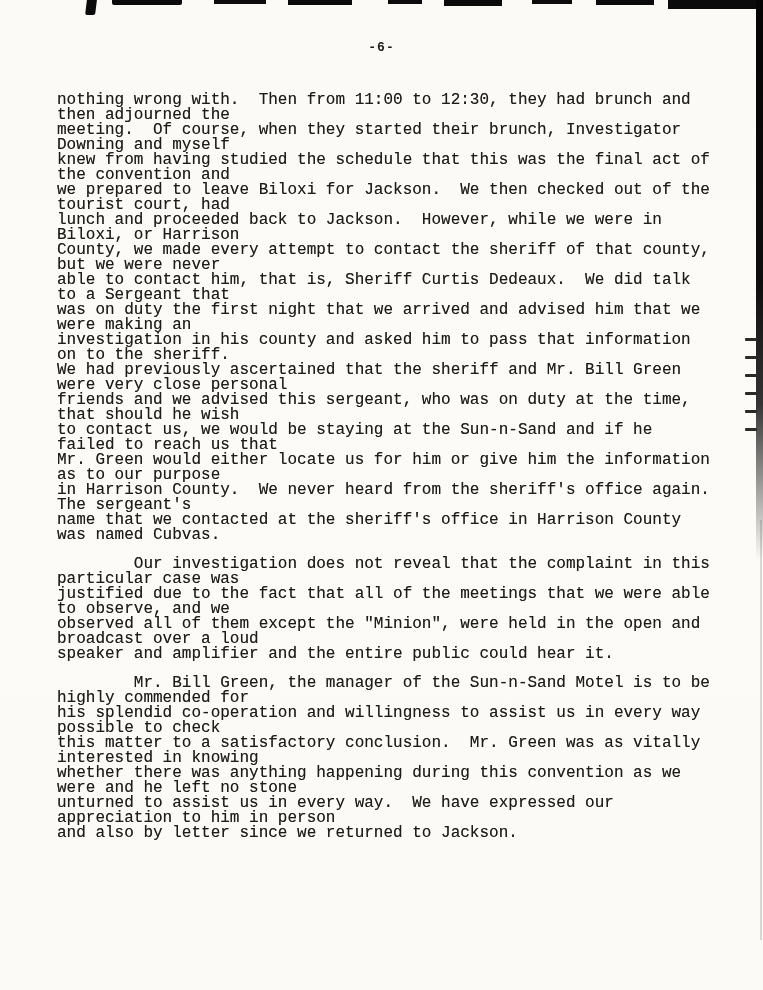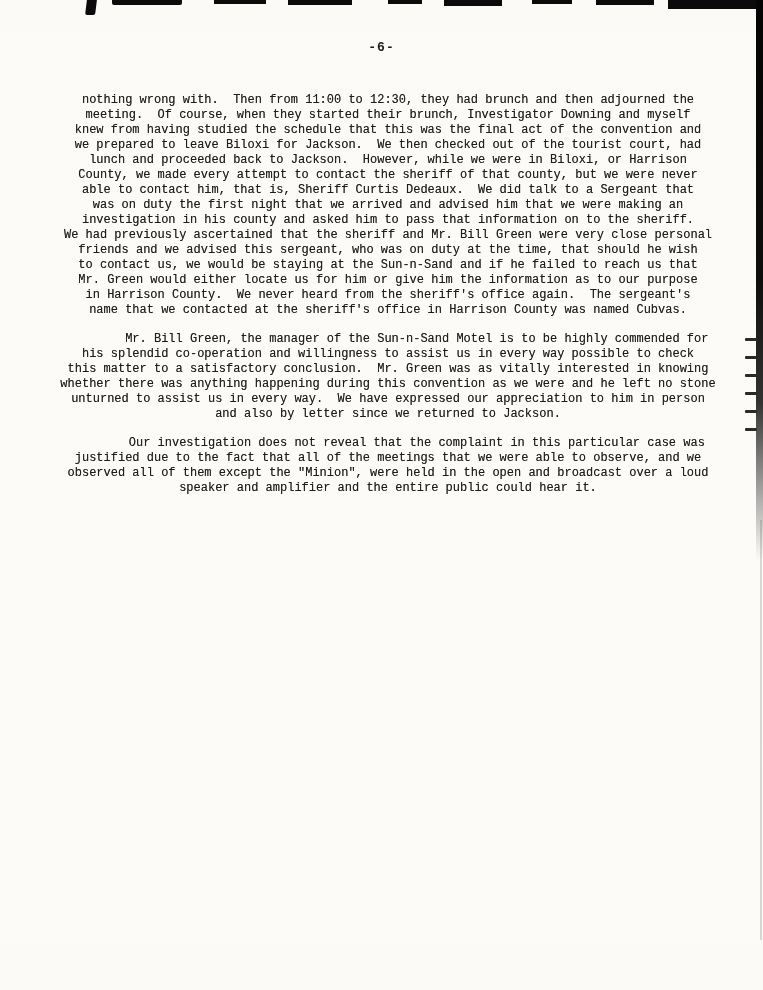--- a/index.html
+++ b/index.html
@@ -18,24 +18,23 @@
     text-align:center;
     font-size:13px;font-weight:bold;letter-spacing:1px;
     color:#1c1a17;
   }
   .text-block{
     position:absolute;top:93px;left:57px;width:662px;
   }
   .para{
     margin:0 0 14px 0;
     white-space:pre-wrap;
-    font-size:12px;line-height:15px;
+    font-size:16px;line-height:15px;
     color:#1e1c19;
     text-shadow:0 0 0.5px rgba(30,28,25,0.55);
-    text-align:center;
   }
   
   .artifact{position:absolute;background:#0b0b0b;}
   .top-spike{left:86px;top:0;width:10px;height:15px;transform:skewX(-7deg);border-radius:0 0 2px 2px;}
   .t1{left:112px;top:0;width:70px;height:5px;border-radius:0 0 2px 2px;}
   .t2{left:214px;top:0;width:52px;height:4px;}
   .t3{left:288px;top:0;width:64px;height:5px;}
   .t4{left:388px;top:0;width:34px;height:4px;}
   .t5{left:444px;top:0;width:58px;height:6px;}
   .t6{left:532px;top:0;width:40px;height:4px;}
@@ -83,25 +82,25 @@
 County, we made every attempt to contact the sheriff of that county, but we were never
 able to contact him, that is, Sheriff Curtis Dedeaux.  We did talk to a Sergeant that
 was on duty the first night that we arrived and advised him that we were making an
 investigation in his county and asked him to pass that information on to the sheriff.
 We had previously ascertained that the sheriff and Mr. Bill Green were very close personal
 friends and we advised this sergeant, who was on duty at the time, that should he wish
 to contact us, we would be staying at the Sun-n-Sand and if he failed to reach us that
 Mr. Green would either locate us for him or give him the information as to our purpose
 in Harrison County.  We never heard from the sheriff's office again.  The sergeant's
 name that we contacted at the sheriff's office in Harrison County was named Cubvas.</p>
+    <p class="para">        Our investigation does not reveal that the complaint in this particular case was
+justified due to the fact that all of the meetings that we were able to observe, and we
+observed all of them except the "Minion", were held in the open and broadcast over a loud
+speaker and amplifier and the entire public could hear it.</p>
     <p class="para">        Mr. Bill Green, the manager of the Sun-n-Sand Motel is to be highly commended for
 his splendid co-operation and willingness to assist us in every way possible to check
 this matter to a satisfactory conclusion.  Mr. Green was as vitally interested in knowing
 whether there was anything happening during this convention as we were and he left no stone
 unturned to assist us in every way.  We have expressed our appreciation to him in person
 and also by letter since we returned to Jackson.</p>
-    <p class="para">        Our investigation does not reveal that the complaint in this particular case was
-justified due to the fact that all of the meetings that we were able to observe, and we
-observed all of them except the "Minion", were held in the open and broadcast over a loud
-speaker and amplifier and the entire public could hear it.</p>
   </div>
 
 </div>
 
 </body></html>

